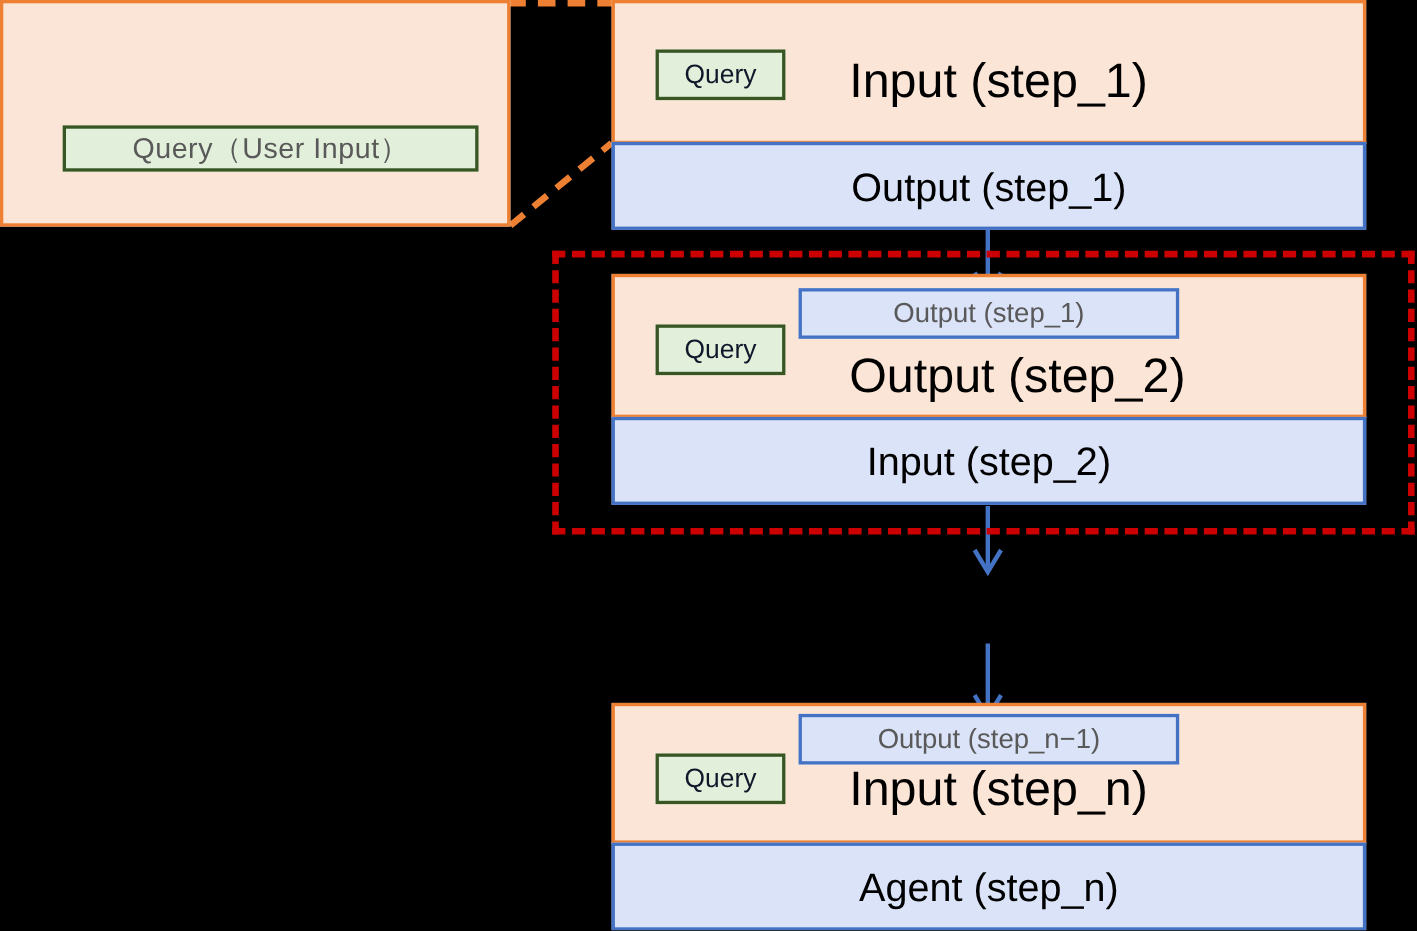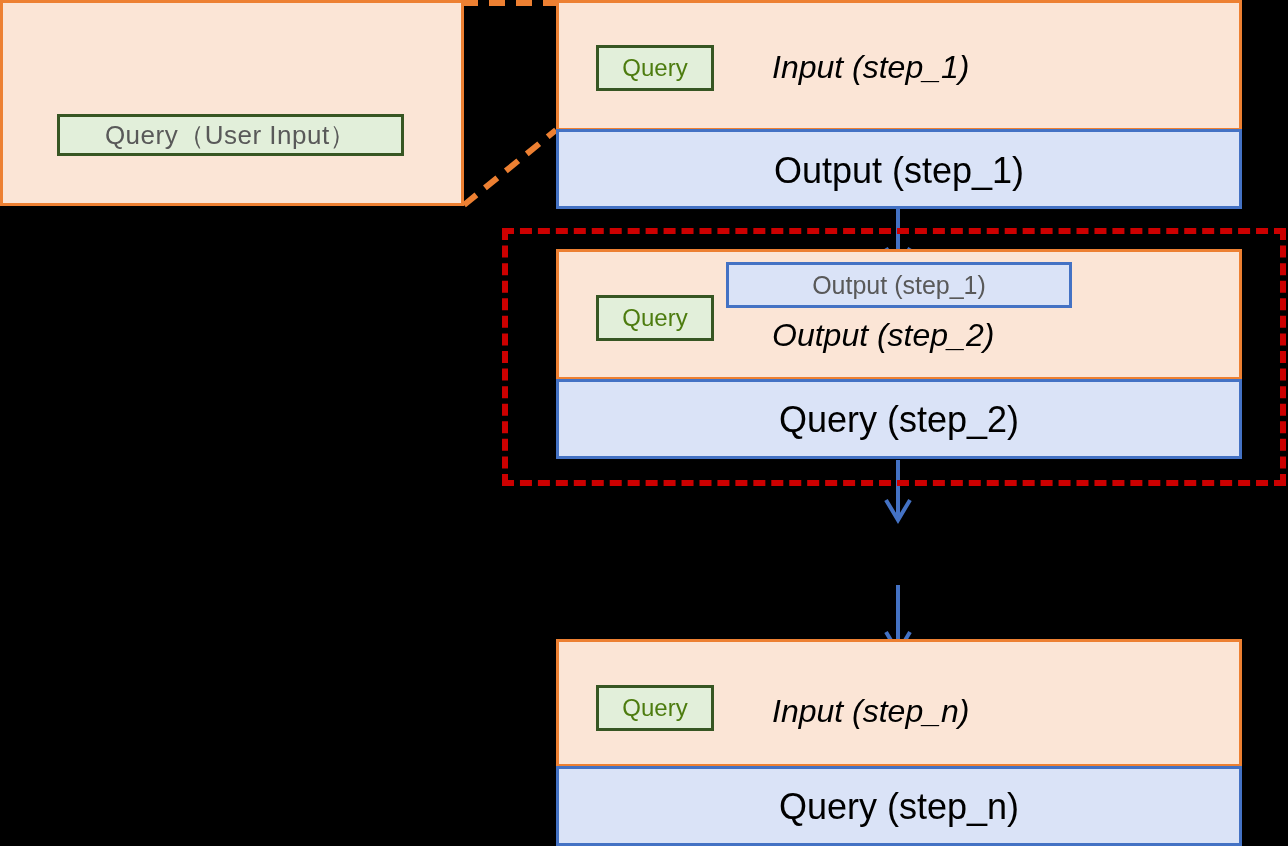--- a/index.html
+++ b/index.html
@@ -51,26 +51,25 @@
   
   .title-text {
     position: absolute;
     color: #000000;
     font-size: 34px;
     white-space: nowrap;
   }
   .big-label {
     position: absolute;
     color: #000000;
-    font-size: 32px;
+    font-size: 44px;
     white-space: nowrap;
-    font-style: italic;
   }
   .query-label {
-    color: #4d7c0f;
+    color: #0f172a;
     font-size: 24px;
     white-space: nowrap;
   }
   .query-label-big {
     color: #595959;
     font-size: 26px;
     white-space: nowrap;
     letter-spacing: 0.5px;
   }
   .nested-label {
@@ -120,21 +119,21 @@
 
     <line x1="898" y1="460" x2="898" y2="516" stroke="#4472c4" stroke-width="4"></line>
     <polyline points="886,500 898,520 910,500" fill="none" stroke="#4472c4" stroke-width="4"></polyline>
 
     <line x1="898" y1="585" x2="898" y2="648" stroke="#4472c4" stroke-width="4"></line>
     <polyline points="886,632 898,652 910,632" fill="none" stroke="#4472c4" stroke-width="4"></polyline>
   </svg>
 
   <div class="orange-box" style="left:0px; top:0px; width:464px; height:206px;">
   </div>
-  <div class="green-box" style="left:57px; top:114px; width:347px; height:42px;">
+  <div class="green-box" style="left:57px; top:114px; width:378px; height:42px;">
     <span class="query-label-big">Query（User Input）</span>
   </div>
 
   <div class="orange-box" style="left:556px; top:0px; width:686px; height:131px;">
   </div>
   <div class="green-box" style="left:596px; top:45px; width:118px; height:46px;">
     <span class="query-label">Query</span>
   </div>
   <div class="big-label" style="left:772px; top:49px;">Input (step_1)</div>
 
@@ -150,26 +149,29 @@
   <div class="nested-blue" style="left:726px; top:262px; width:346px; height:46px;">
     <span class="nested-label">Output (step_1)</span>
   </div>
   <div class="green-box" style="left:596px; top:295px; width:118px; height:46px;">
     <span class="query-label">Query</span>
   </div>
   <div class="big-label" style="left:772px; top:317px;">Output (step_2)</div>
 
   <div class="blue-box" style="left:556px; top:379px; width:686px; height:80px;">
   </div>
-  <div class="centered-big" style="left:556px; top:399px; width:686px;">Query (step_2)</div>
+  <div class="centered-big" style="left:556px; top:399px; width:686px;">Input (step_2)</div>
 
   <div class="orange-box" style="left:556px; top:639px; width:686px; height:128px;">
+  </div>
+  <div class="nested-blue" style="left:726px; top:649px; width:346px; height:46px;">
+    <span class="nested-label">Output (step_n−1)</span>
   </div>
   <div class="green-box" style="left:596px; top:685px; width:118px; height:46px;">
     <span class="query-label">Query</span>
   </div>
   <div class="big-label" style="left:772px; top:693px;">Input (step_n)</div>
 
   <div class="blue-box" style="left:556px; top:766px; width:686px; height:80px;">
   </div>
-  <div class="centered-big" style="left:556px; top:786px; width:686px;">Query (step_n)</div>
+  <div class="centered-big" style="left:556px; top:786px; width:686px;">Agent (step_n)</div>
 
 </div>
 
 </body></html>

